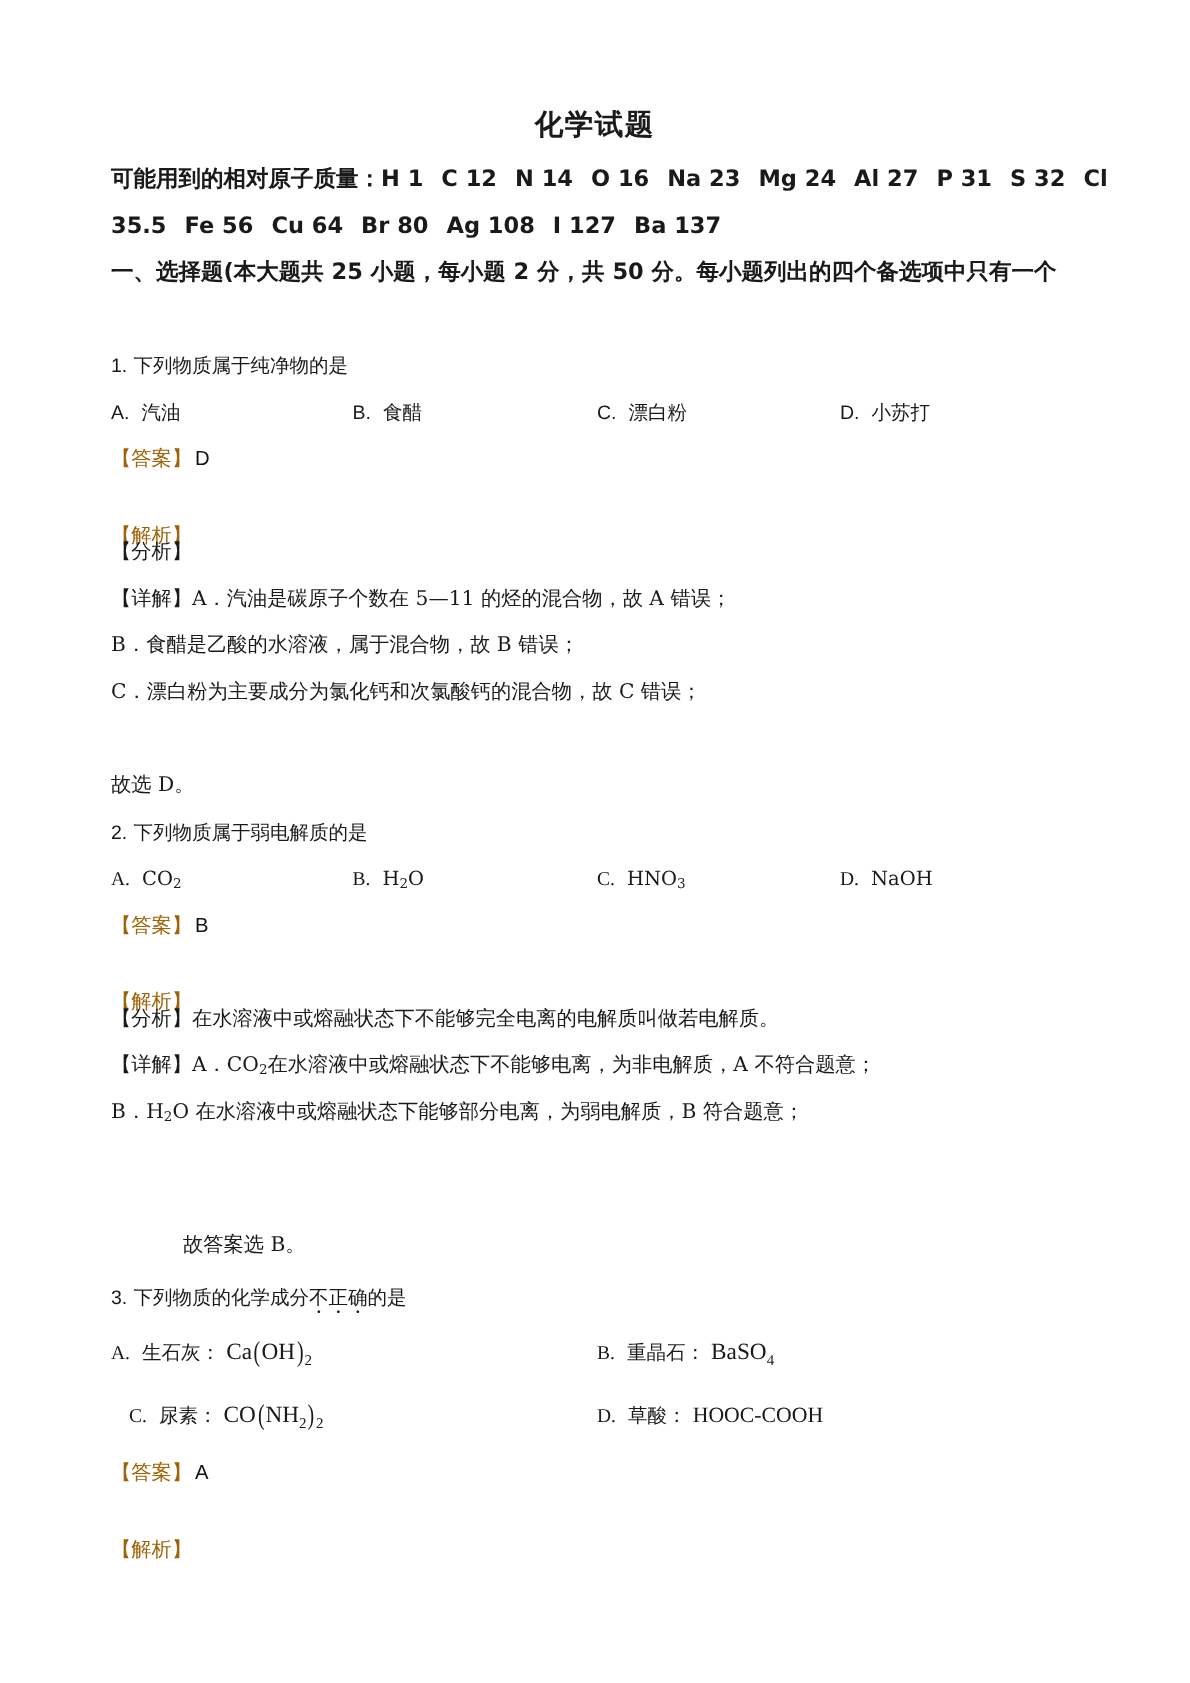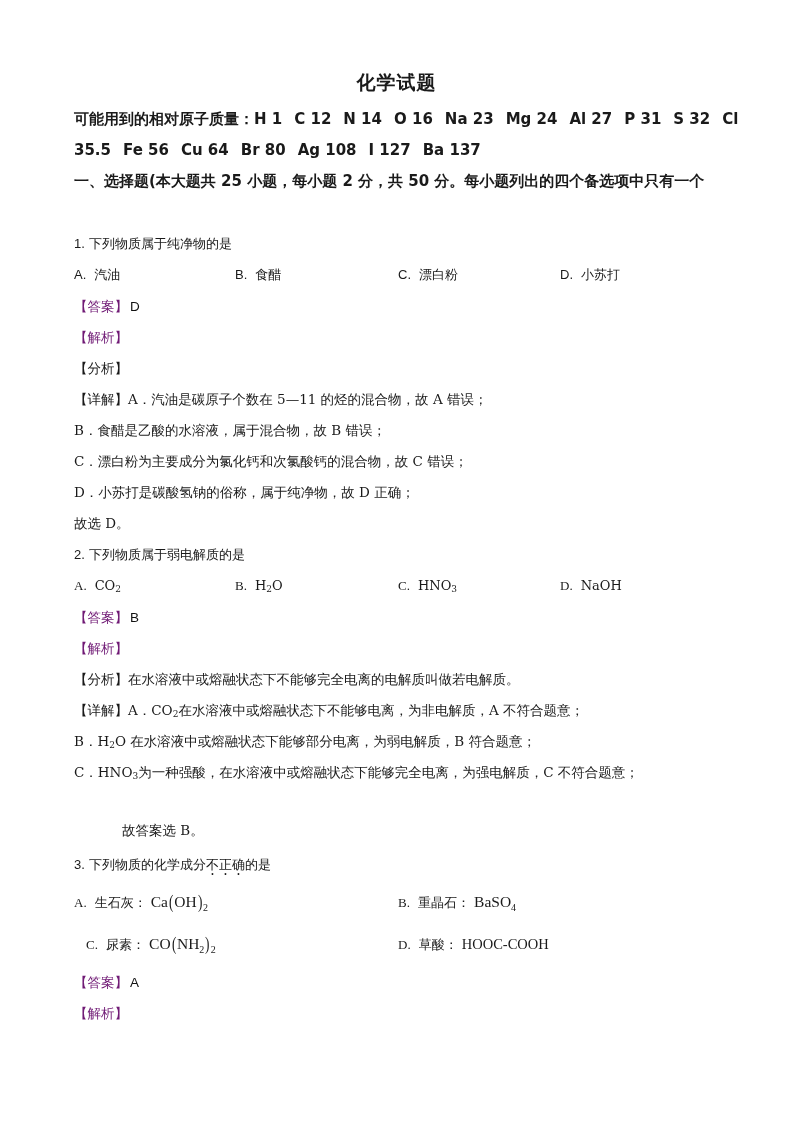--- a/index.html
+++ b/index.html
@@ -15,21 +15,21 @@
     font-family: "DejaVu Sans", "Liberation Sans", sans-serif;
     font-weight: bold; font-size: 19px; letter-spacing: 1px;
   }
   .bold { font-family: "DejaVu Sans", "Liberation Sans", sans-serif; font-weight: bold; font-size: 15px; }
   .bold .sp { display: inline-block; width: 12px; }
   .q-stem { font-size: 13px; }
   .q-num { font-family: "Liberation Sans", "DejaVu Sans", sans-serif; }
   .opt { position: absolute; white-space: nowrap; font-size: 13px; line-height: 18px; }
   .opt .lbl { font-family: "Liberation Sans", "DejaVu Sans", sans-serif; margin-right: 8px; }
   .opt .lbl.serif { font-family: "Liberation Serif", "DejaVu Serif", serif; }
-  .tag-blue { color: #701a75; }
+  .tag-blue { color: #a16207; margin-top: 20px; }
   .ans-letter { font-family: "Liberation Sans", "DejaVu Sans", sans-serif; color: #111; margin-left: 2px; }
   .formula { font-family: "Liberation Serif", "DejaVu Serif", serif; font-size: 15.5px; }
   .formula sub { font-size: 10px; vertical-align: -4px; }
   .paren { font-size: 19px; font-weight: 300; display: inline-block; transform: scaleX(0.7); vertical-align: -1px; }
   .chem sub { font-size: 9px; vertical-align: -2px; }
   .dot-emph { position: relative; }
   .dot-emph::after {
     content: "·"; position: absolute; left: 50%; top: 12px; transform: translateX(-50%);
     font-size: 14px; line-height: 10px;
   }
@@ -58,38 +58,36 @@
   <div class="opt" style="top:266px; left:235px;"><span class="lbl">B.</span><span>食醋</span></div>
   <div class="opt" style="top:266px; left:398px;"><span class="lbl">C.</span><span>漂白粉</span></div>
   <div class="opt" style="top:266px; left:560px;"><span class="lbl">D.</span><span>小苏打</span></div>
 
   <div class="line" style="top:297px;"><span class="tag-blue">【答案】</span><span class="ans-letter">D</span></div>
   <div class="line tag-blue" style="top:328px;">【解析】</div>
   <div class="line" style="top:359px;"><span>【分析】</span></div>
   <div class="line" style="top:390px;"><span>【详解】</span><span>A．汽油是碳原子个数在 5—11 的烃的混合物，故 A 错误；</span></div>
   <div class="line" style="top:421px;">B．食醋是乙酸的水溶液，属于混合物，故 B 错误；</div>
   <div class="line" style="top:452px;">C．漂白粉为主要成分为氯化钙和次氯酸钙的混合物，故 C 错误；</div>
-  <div class="line" style="top:483px;">D．小苏打是碳酸氢钠的俗称，属于纯净物，故 D 正确；</div>
   <div class="line" style="top:514px;">故选 D。</div>
 
   <div class="line q-stem" style="top:546px;">
     <span class="q-num">2.</span>
     <span>下列物质属于弱电解质的是</span>
   </div>
   <div class="opt chem" style="top:577px; left:74px;"><span class="lbl serif">A.</span><span>CO</span><sub>2</sub></div>
   <div class="opt chem" style="top:577px; left:235px;"><span class="lbl serif">B.</span><span>H</span><sub>2</sub><span>O</span></div>
   <div class="opt chem" style="top:577px; left:398px;"><span class="lbl serif">C.</span><span>HNO</span><sub>3</sub></div>
   <div class="opt chem" style="top:577px; left:560px;"><span class="lbl serif">D.</span><span>NaOH</span></div>
 
   <div class="line" style="top:608px;"><span class="tag-blue">【答案】</span><span class="ans-letter">B</span></div>
   <div class="line tag-blue" style="top:639px;">【解析】</div>
   <div class="line" style="top:670px;"><span>【分析】</span><span>在水溶液中或熔融状态下不能够完全电离的电解质叫做若电解质。</span></div>
   <div class="line chem" style="top:701px;"><span>【详解】</span><span>A．CO</span><sub>2</sub><span>在水溶液中或熔融状态下不能够电离，为非电解质，A 不符合题意；</span></div>
   <div class="line chem" style="top:732px;"><span>B．H</span><sub>2</sub><span>O 在水溶液中或熔融状态下能够部分电离，为弱电解质，B 符合题意；</span></div>
-  <div class="line chem" style="top:763px;"><span>C．HNO</span><sub>3</sub><span>为一种强酸，在水溶液中或熔融状态下能够完全电离，为强电解质，C 不符合题意；</span></div>
   <div class="line" style="top:821px;margin-left:48px;">故答案选 B。</div>
 
   <div class="line q-stem" style="top:856px;">
     <span class="q-num">3.</span>
     <span>下列物质的化学成分</span><span class="dot-emph">不</span><span class="dot-emph">正</span><span class="dot-emph">确</span><span>的是</span>
   </div>
 
   <div class="opt" style="top:893px; left:74px;">
     <span class="lbl serif">A.</span><span>生石灰：</span>
     <span class="formula"><span>Ca</span><span class="paren">(</span><span>OH</span><span class="paren">)</span><sub>2</sub></span>

